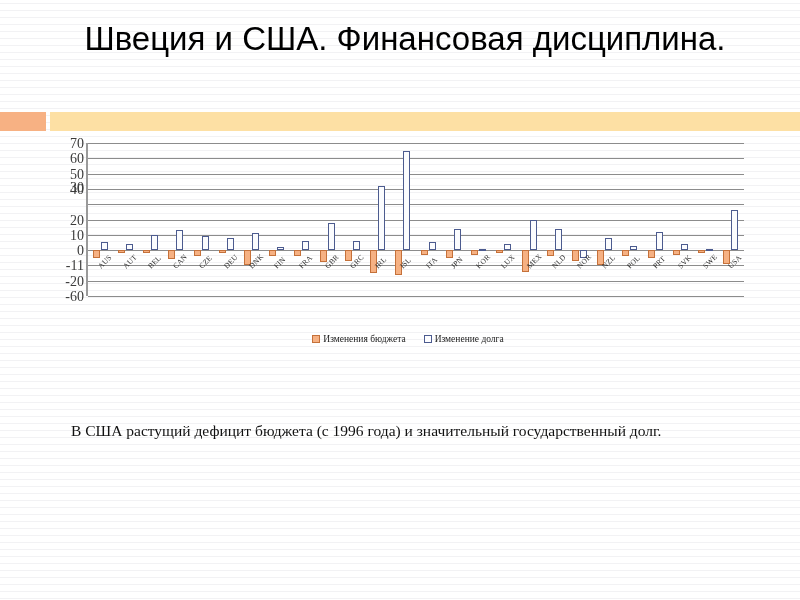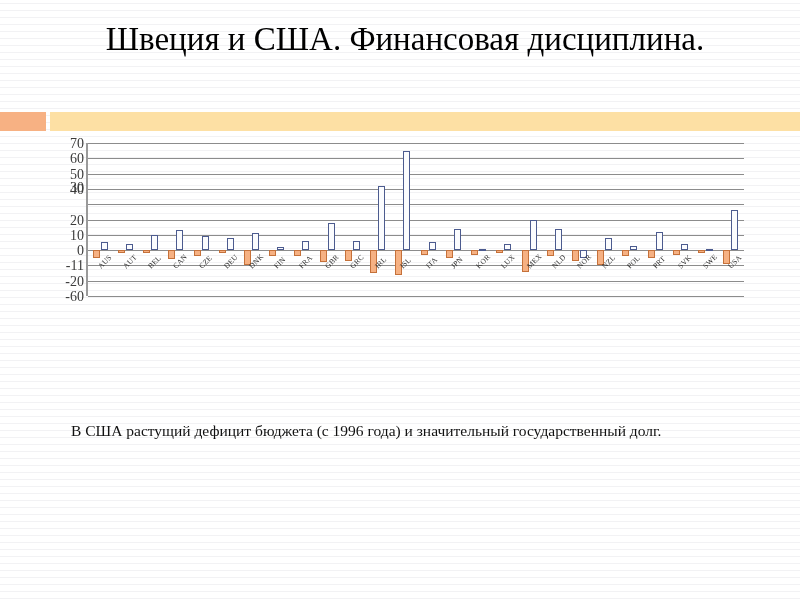--- a/index.html
+++ b/index.html
@@ -12,21 +12,21 @@
       #f2f2f4 3px, #f2f2f4 4px,
       #ffffff 4px, #ffffff 7px);
     font-family:"Liberation Serif", serif;
     position:relative;
   }
 
   
   #slide-title{
     position:absolute; left:60px; top:18px; width:690px;
     text-align:center;
-    font-family:Liberation Serif, serif;
+    font-family:Liberation Sans, sans-serif;
     font-size:33px; line-height:42px; color:#000000;
     letter-spacing:0px;
   }
 
   
   #deco-band{position:absolute;left:0;top:112px;width:800px;height:19px;}
   #deco-square{position:absolute;left:0;top:0;width:46px;height:19px;background:#f7b183;}
   #deco-bar{position:absolute;left:50px;top:0;width:750px;height:19px;background:#fde0a4;}
 
   
@@ -258,17 +258,18 @@
       <div class="clabel" style="left: 466.538px; top: 121.1px;">MEX</div>
       <div class="clabel" style="left: 491.769px; top: 121.1px;">NLD</div>
       <div class="clabel" style="left: 517px; top: 121.1px;">NOR</div>
       <div class="clabel" style="left: 542.231px; top: 121.1px;">NZL</div>
       <div class="clabel" style="left: 567.462px; top: 121.1px;">POL</div>
       <div class="clabel" style="left: 592.692px; top: 121.1px;">PRT</div>
       <div class="clabel" style="left: 617.923px; top: 121.1px;">SVK</div>
       <div class="clabel" style="left: 643.154px; top: 121.1px;">SWE</div>
       <div class="clabel" style="left: 668.385px; top: 121.1px;">USA</div>
     </div>
+  <div id="legend"><span class="leg-item"><span class="leg-swatch budget"></span><span>Изменения бюджета</span></span><span class="leg-item"><span class="leg-swatch debt"></span><span>Изменение долга</span></span></div>
 </div>
 
 <div id="body-text">
   <p>В США растущий дефицит бюджета (с 1996 года) и значительный государственный долг.</p>
 </div>
 
 </body></html>

